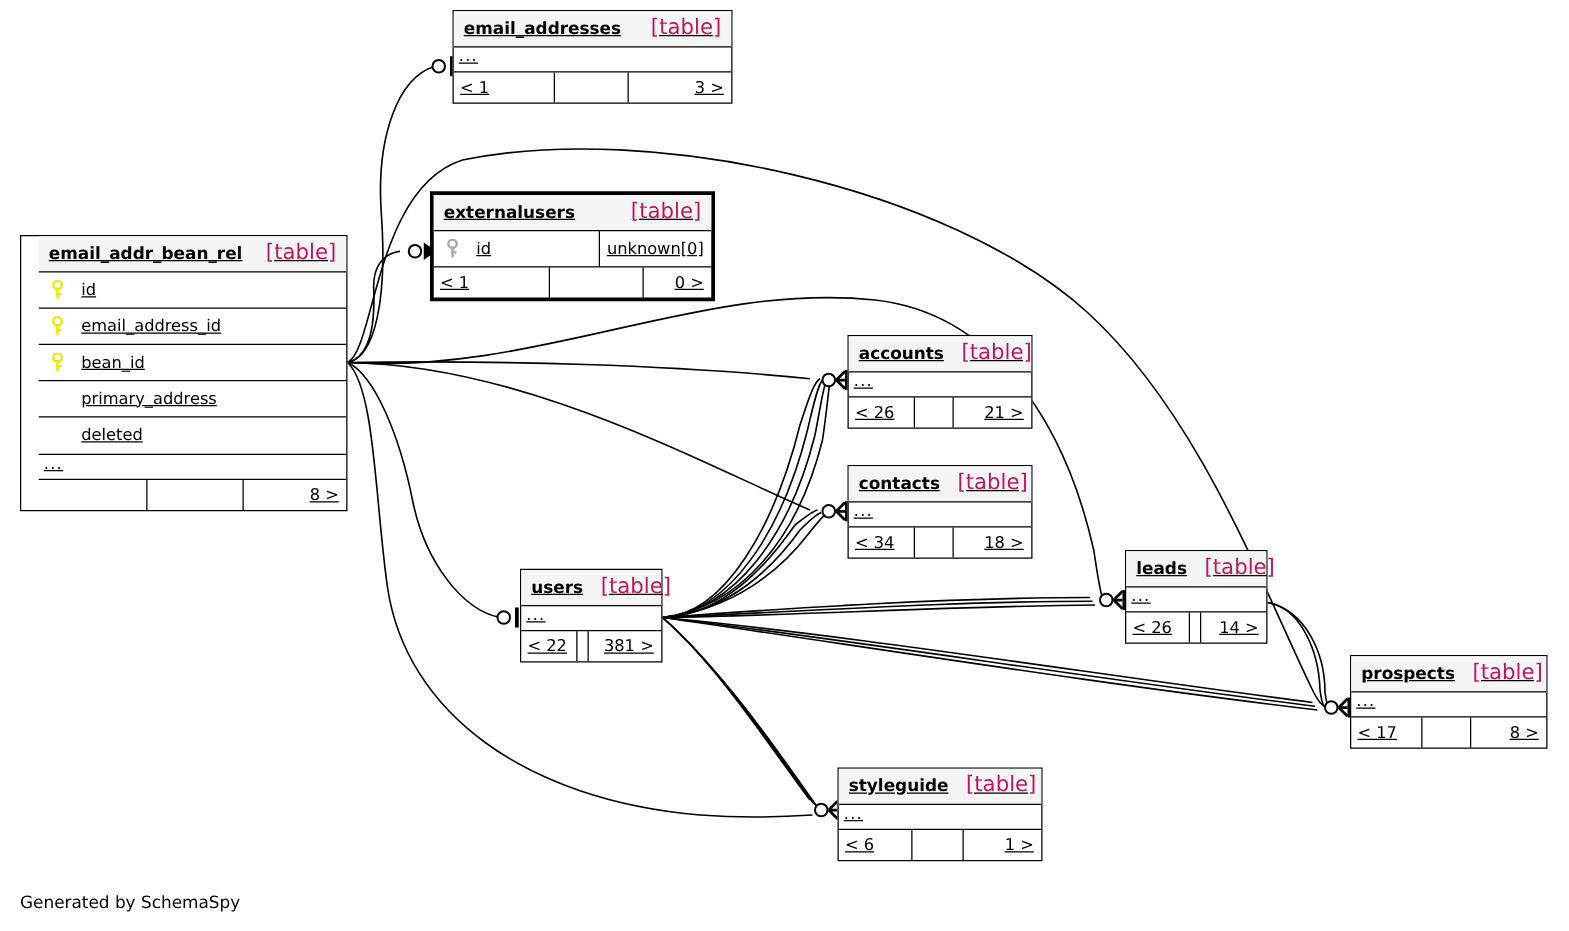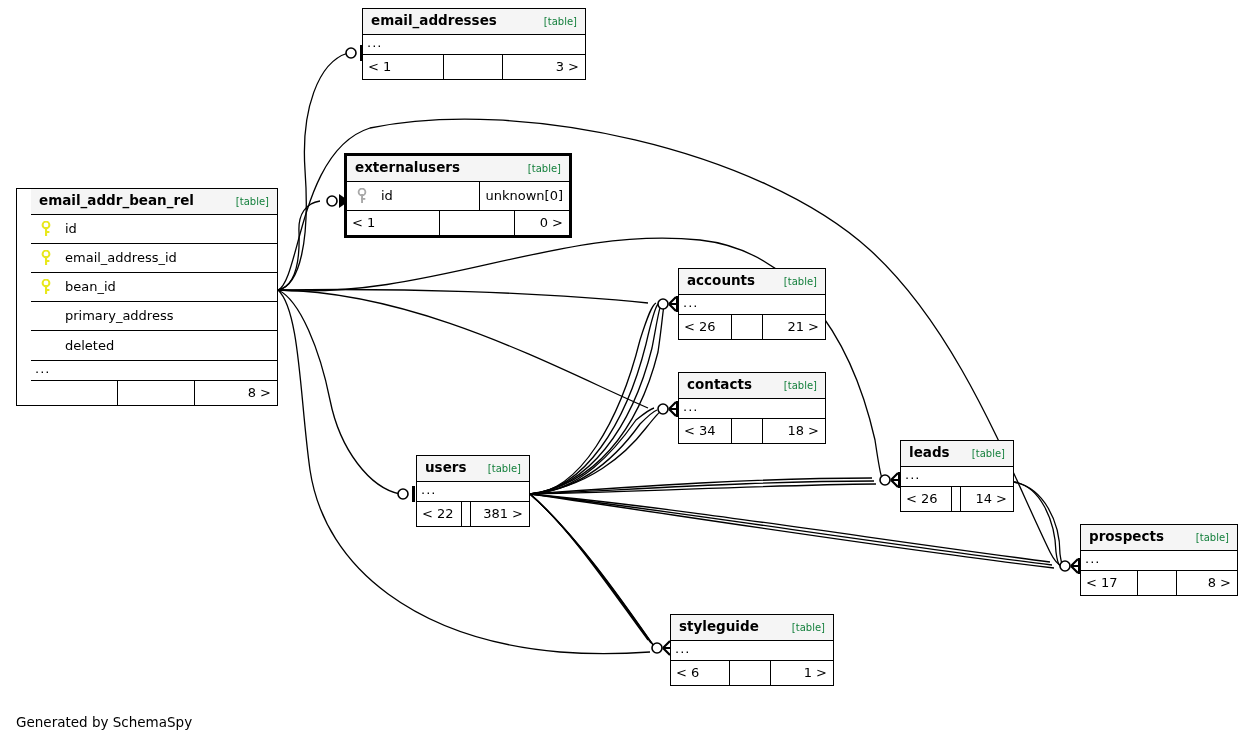--- a/index.html
+++ b/index.html
@@ -28,41 +28,42 @@
     height: 745px;
     pointer-events: none;
   }
   .table-node {
     position: absolute;
     background: #ffffff;
     border: 1px solid #000000;
     box-sizing: border-box;
     font-size: 13px;
     line-height: 1;
+    text-decoration: underline;
   }
   .table-node.focused {
     border: 3px solid #000000;
   }
   .tbl-title {
     background: #f5f5f5;
     border-bottom: 1px solid #000000;
     padding: 5px 8px 6px 8px;
     display: flex;
     align-items: baseline;
     justify-content: space-between;
     white-space: nowrap;
   }
   .tbl-title .tname {
     font-weight: bold;
     font-size: 13.5px;
     color: #000;
   }
   .tbl-title .ttype {
-    font-size: 10px;
-    color: #15803d;
+    font-size: 17px;
+    color: #be185d;
     padding-left: 14px;
     text-align: right;
   }
   .tbl-rows {
     border-bottom: 1px solid #000000;
   }
   .tbl-row {
     border-bottom: 1px solid #000000;
     padding: 0;
     display: flex;

